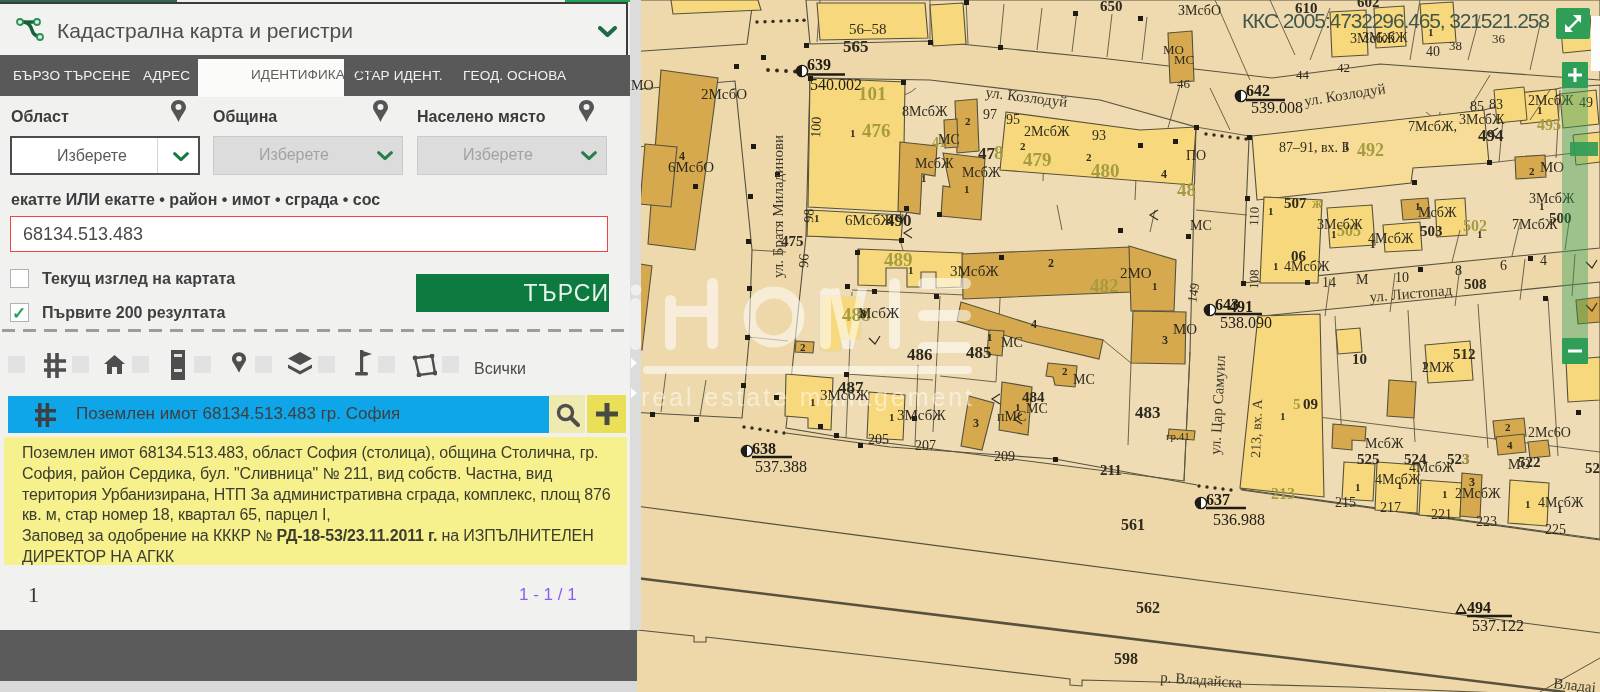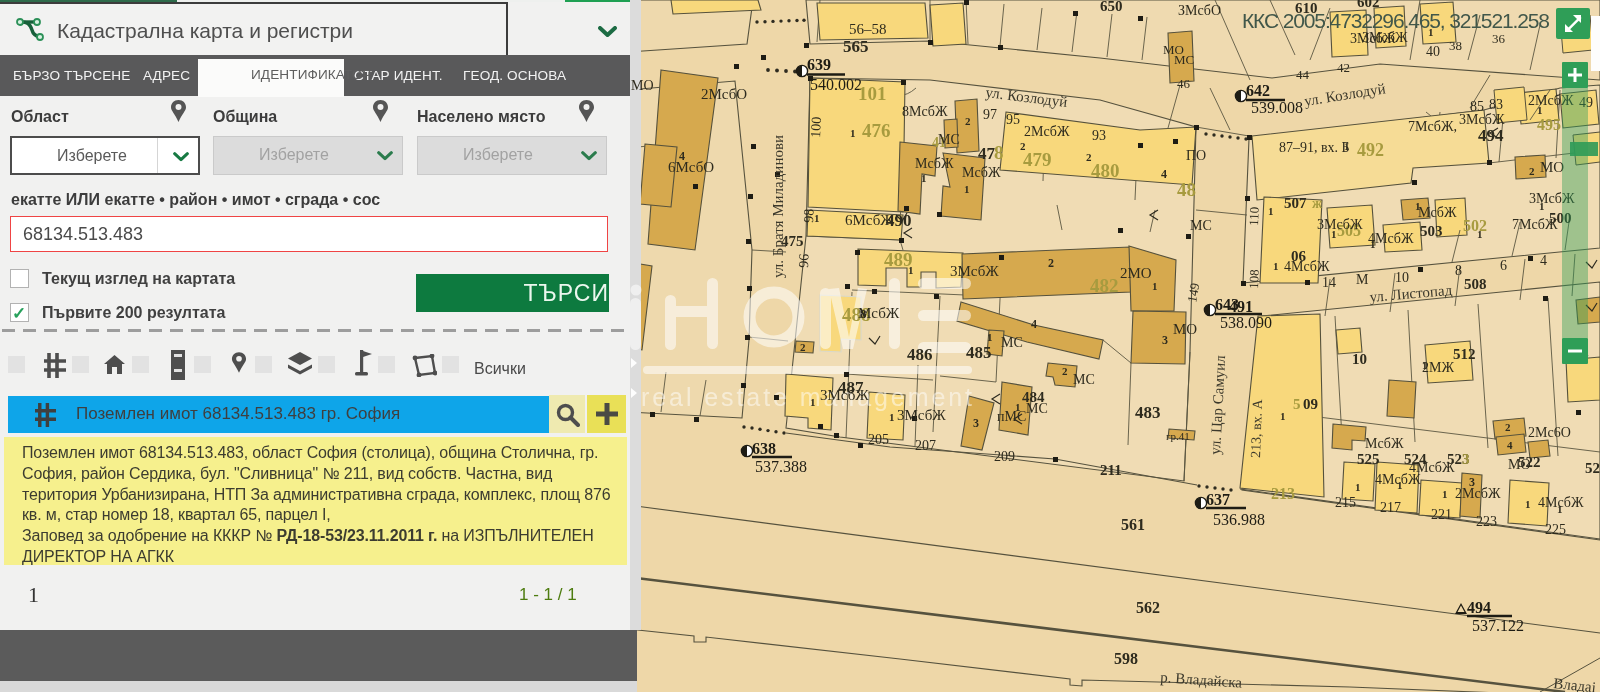--- a/index.html
+++ b/index.html
@@ -1,21 +1,21 @@
 <!DOCTYPE html>
 <html><head>
 <meta charset="utf-8">
 <style>
 html,body{margin:0;padding:0;width:1600px;height:692px;overflow:hidden;
   font-family:"Liberation Sans",sans-serif;}
 #stage{position:absolute;left:0;top:0;width:1600px;height:692px;background:#eed7a8;}
 .abs{position:absolute;}
 #panel{position:absolute;left:0;top:0;width:630px;height:692px;background:#f1f1f0;}
 .seg{position:absolute;top:0;height:2px;}
-#hdr{position:absolute;left:0;top:2px;width:508px;height:53px;background:#f2f2f1;
+#hdr{position:absolute;left:0;top:2px;width:628px;height:53px;background:#f2f2f1;
   border-top:2px solid #3c3c3c;border-right:2px solid #3c3c3c;box-sizing:border-box;padding-left:16px;}
 #hdr .ttl{position:absolute;left:57px;top:15px;font-size:21px;color:#4f4f4f;}
 #tabbar{position:absolute;left:0;top:55px;width:630px;height:41px;background:#59595a;}
 .tab{position:absolute;top:0;height:41px;line-height:41px;font-size:13.6px;color:#f2f2f2;letter-spacing:0.1px;text-align:right;}
 #activetab{position:absolute;left:198px;top:59px;width:146px;height:38px;background:#fbfbfa;}
 #activetab span{position:absolute;left:11px;top:0;height:37px;line-height:32px;font-size:13.6px;color:#5e5e5e;letter-spacing:0.1px;margin-left:42px;}
 .flabel{position:absolute;font-size:16px;font-weight:bold;color:#3c3c3c;}
 .sel{position:absolute;top:136px;height:39px;box-sizing:border-box;font-size:16px;}
 .sel .tx{position:absolute;left:10px;top:9px;margin-left:35px;}
 .sel svg{position:absolute;right:8px;top:14px;}
@@ -32,21 +32,21 @@
   background:repeating-linear-gradient(90deg,#9d9d9d 0 13px,transparent 13px 21px);}
 .isq{position:absolute;top:356px;width:17px;height:17px;background:#e2e2e2;}
 #resrow{position:absolute;left:8px;top:396px;width:541px;height:37px;background:#0ea5e9;}
 #resrow .rt{position:absolute;left:68px;top:8px;font-size:17px;color:#3f3f3f;}
 #magt{position:absolute;left:549px;top:395px;width:36px;height:38px;background:#efeab0;}
 #plust{position:absolute;left:587px;top:395px;width:39px;height:38px;background:#e9e057;}
 #ybox{position:absolute;left:4px;top:437px;width:623px;height:128px;background:#f6f08d;
   font-size:16px;line-height:20.8px;color:#3c3c30;letter-spacing:-0.15px;}
 #ybox .in{position:absolute;left:18px;top:6px;width:599px;}
 #pg1{position:absolute;left:28px;top:582px;font-family:"Liberation Serif",serif;font-size:22px;color:#333;}
-#pg2{position:absolute;left:519px;top:585px;font-size:17px;color:#4d7c0f;}
+#pg2{position:absolute;left:519px;top:585px;font-size:17px;color:#8b5cf6;}
 #foot{position:absolute;left:0;top:630px;width:637px;height:51px;background:#5b5b5b;}
 #foot2{position:absolute;left:0;top:681px;width:637px;height:11px;background:#d9d9d9;}
 </style>
 </head>
 <body>
 <div id="stage">
 <div id="mapwrap" class="abs" style="left:628px;top:0;width:972px;height:692px;">
 <svg width="972" height="692" viewBox="628 0 972 692" font-family="Liberation Serif,serif">
 <rect x="628" y="0" width="972" height="692" fill="#eed7a8"></rect>
 <g stroke="#56523e" stroke-width="1.1" fill="#f0dcb5">

